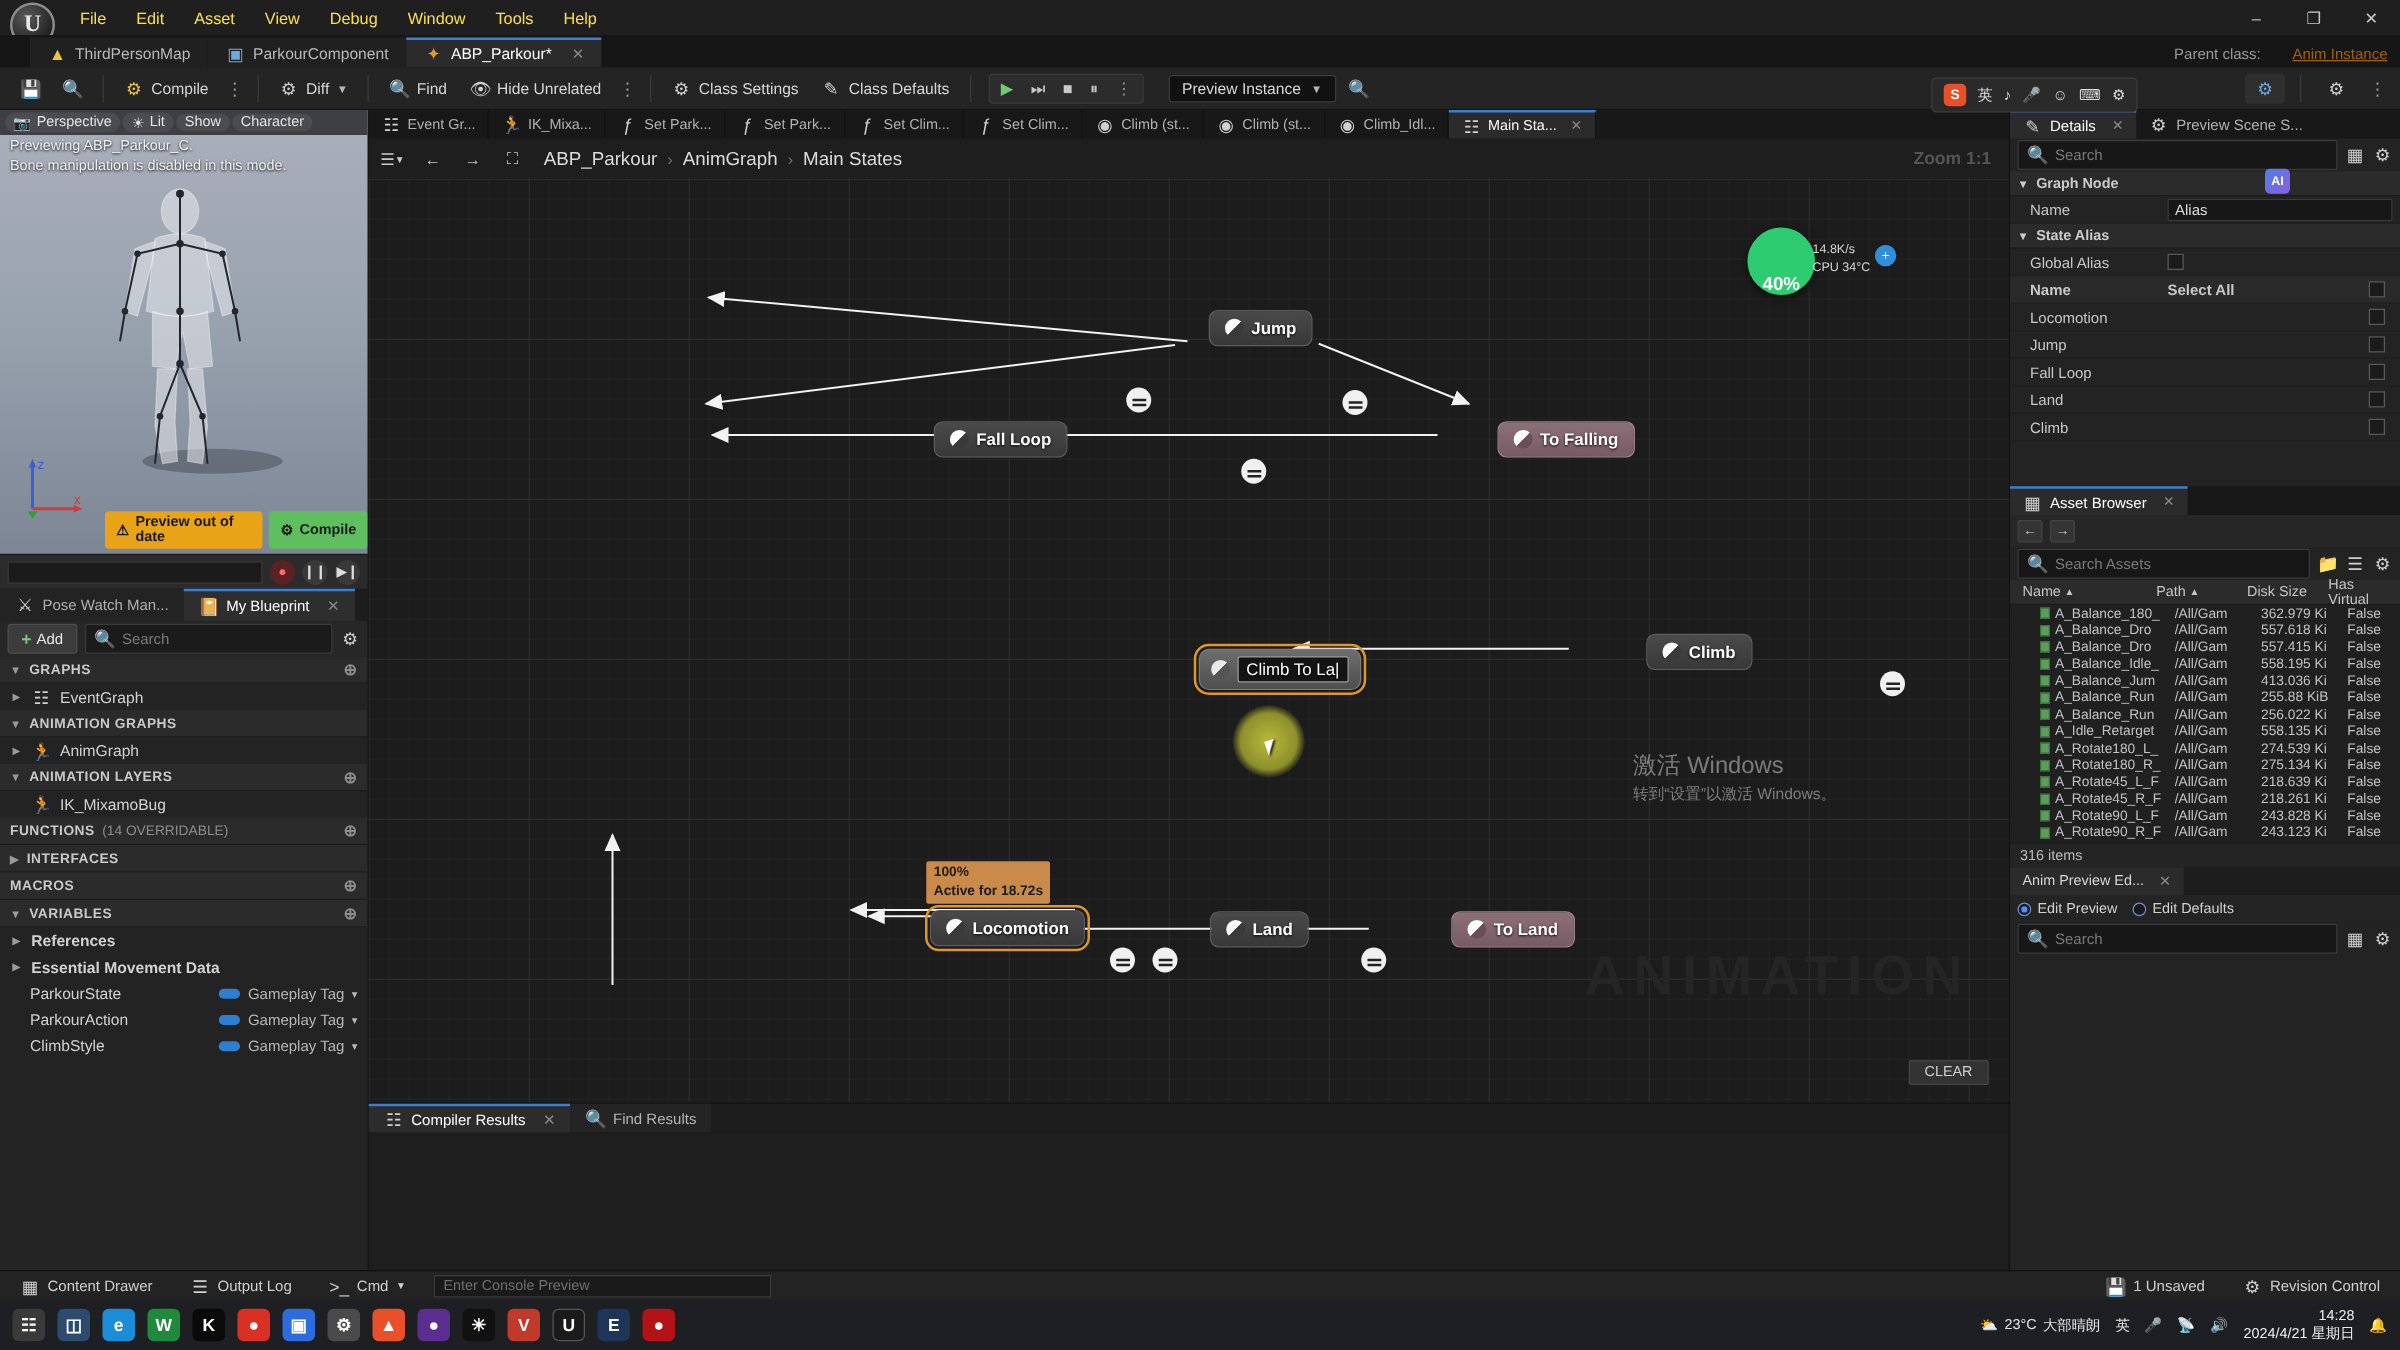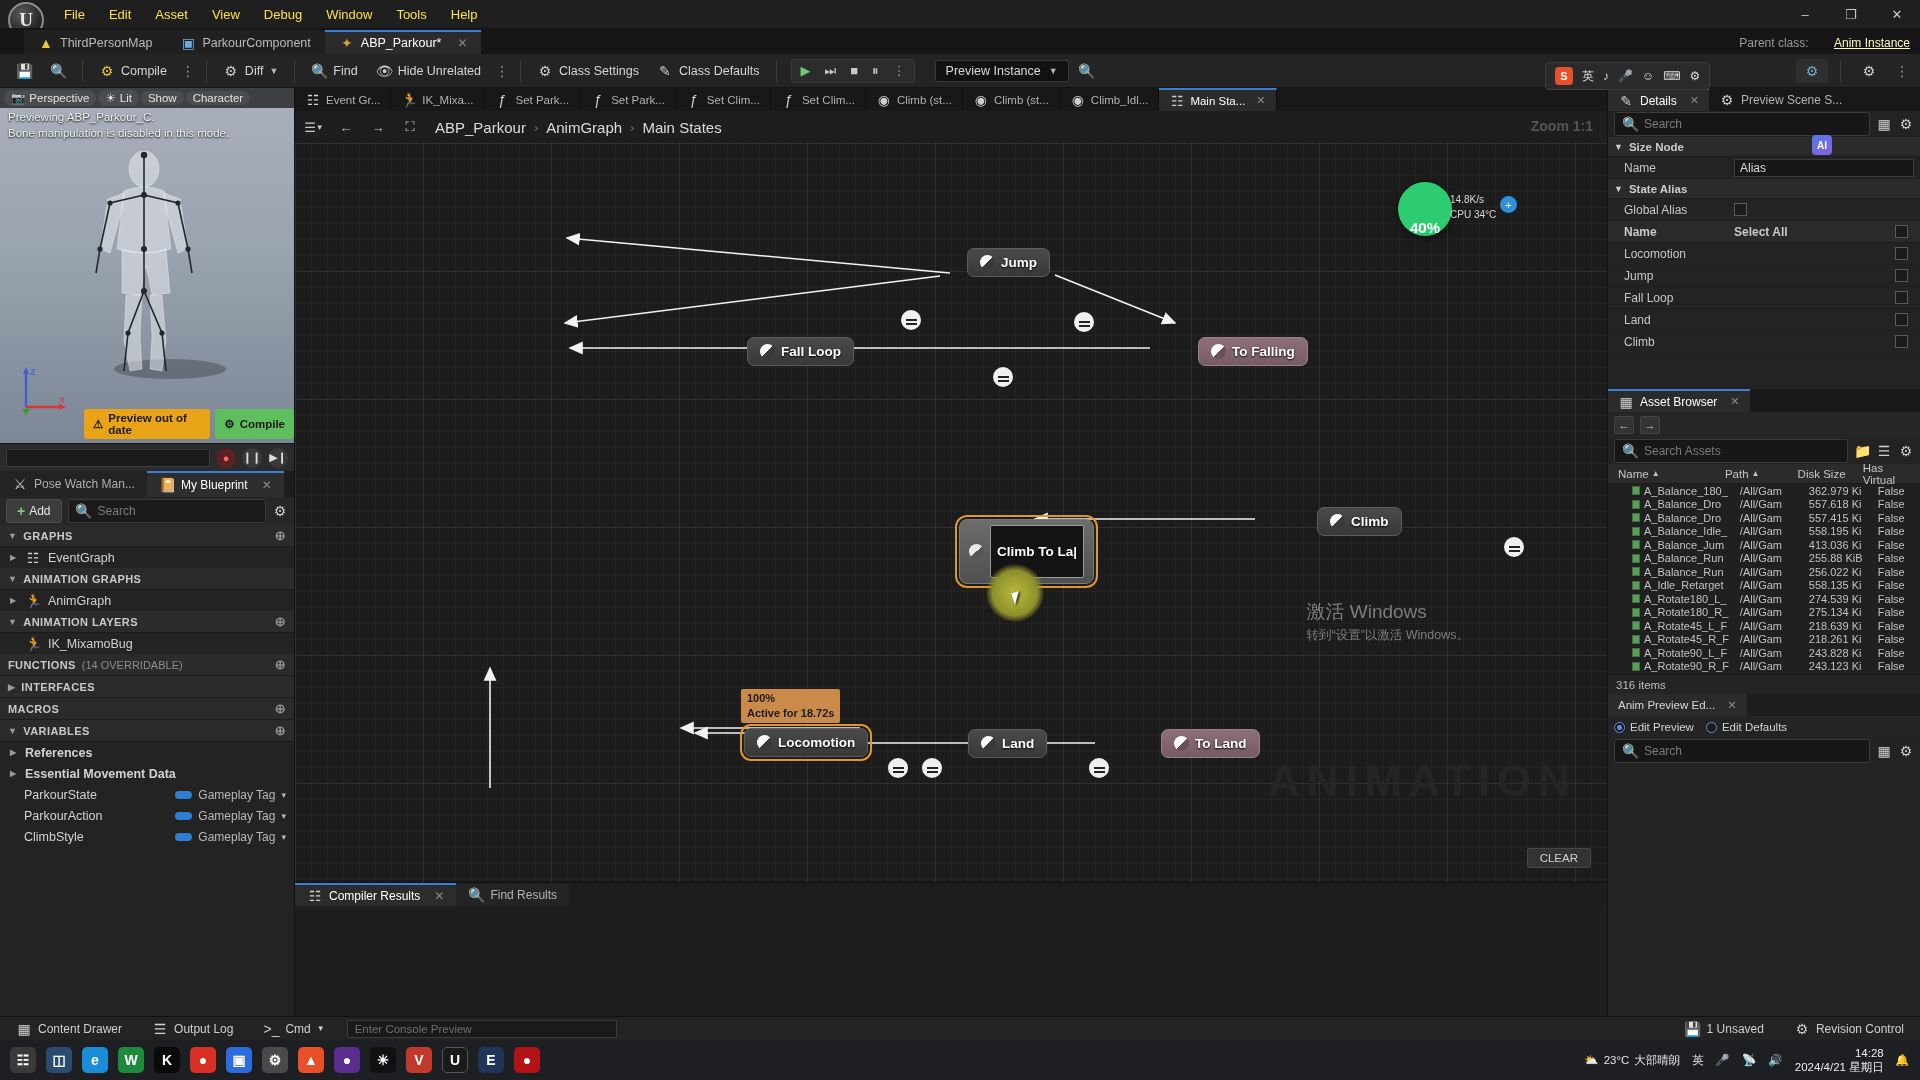--- a/index.html
+++ b/index.html
@@ -20,21 +20,21 @@
   .winctl{position:absolute;right:0;top:0;height:28px;display:flex;}
   .winctl div{width:46px;height:28px;display:flex;align-items:center;justify-content:center;color:#c8c8c8;font-size:13px;}
 
   
   .assettabs{height:26px;background:#161616;display:flex;align-items:flex-end;padding-left:24px;position:relative;flex:0 0 26px;}
   .atab{height:24px;display:flex;align-items:center;gap:6px;padding:0 14px;color:#b9b9b9;font-size:12.5px;
         background:#202020;border-top:2px solid transparent;}
   .atab.sel{background:#2b2b2b;color:#fff;border-top:2px solid #3a7fd5;}
   .atab .tclose{margin-left:10px;color:#8a8a8a;font-size:12px;}
   .parentclass{position:absolute;right:10px;bottom:4px;font-size:12px;color:#9a9a9a;}
-  .parentclass a{color:#fef9c3;text-decoration:underline;margin-left:22px;}
+  .parentclass a{color:#a16207;text-decoration:underline;margin-left:22px;}
 
   
   .toolbar{height:34px;background:#242424;display:flex;align-items:center;gap:2px;padding:0 8px;
            border-bottom:1px solid #141414;flex:0 0 34px;position:relative;}
   .tbtn{display:flex;align-items:center;gap:6px;padding:4px 8px;border-radius:3px;color:#d6d6d6;font-size:12.5px;white-space:nowrap;}
   .tsep{width:1px;height:22px;background:#3b3b3b;margin:0 6px;}
   .kebab{color:#9a9a9a;letter-spacing:-1px;padding:0 4px;font-size:14px;}
   .ico{display:inline-block;width:16px;height:16px;line-height:16px;text-align:center;font-size:14px;color:#cfcfcf;}
   .ico.y{color:#e8c53a}.ico.b{color:#6fa8dc}
   .playgrp{display:flex;align-items:center;gap:2px;background:#2c2c2c;border:1px solid #3a3a3a;border-radius:3px;padding:1px 3px;margin-left:6px;}
@@ -584,21 +584,21 @@
         <div class="node state" style="left:452px;top:194px">
           <span class="nico"></span>
           <span>Fall Loop</span>
         </div>
         <div class="node cond" style="left:903px;top:194px">
           <span class="nico" style="background:linear-gradient(135deg,#fff 50%,#6b4f58 50%)"></span>
           <span>To Falling</span>
         </div>
         <div class="node sel" style="left:664px;top:376px;background:linear-gradient(#6d6d6d,#4f4f4f);border:1px solid #7a7a7a;padding:5px 9px">
           <span class="nico" style="background:linear-gradient(135deg,#e9e9e9 50%,#555 50%)"></span>
-          <span style="background:#141414;border:1px solid #9a9a9a;padding:18px 6px;border-radius:2px;font-weight:bold">Climb To La|</span>
+          <span style="background:#141414;border:1px solid #9a9a9a;padding:2px 6px;border-radius:2px;font-weight:normal">Climb To La|</span>
         </div>
         <div class="node state" style="left:1022px;top:364px">
           <span class="nico"></span>
           <span>Climb</span>
         </div>
         <div class="node state" style="left:449px;top:585px;outline:2px solid #e0962f;outline-offset:2px">
           <span class="nico"></span>
           <span>Locomotion</span>
         </div>
         <div class="node state" style="left:673px;top:586px">
@@ -668,21 +668,21 @@
           <span class="ico">🔍</span>
           <input placeholder="Search" style="">
         </div>
         <span class="ico">▦</span>
         <span class="ico">⚙</span>
       </div>
 
       <div style="position:relative">
         <div class="dsect">
           <span style="font-size:9px">▼</span>
-          <span>Size Node</span>
+          <span>Graph Node</span>
         </div>
         <div class="drow">
           <span class="dlab">Name</span>
           <span class="dval">
               <input class="dinput" value="Alias" style="">
             </span>
         </div>
         <div class="dsect">
           <span style="font-size:9px">▼</span>
           <span>State Alias</span>

